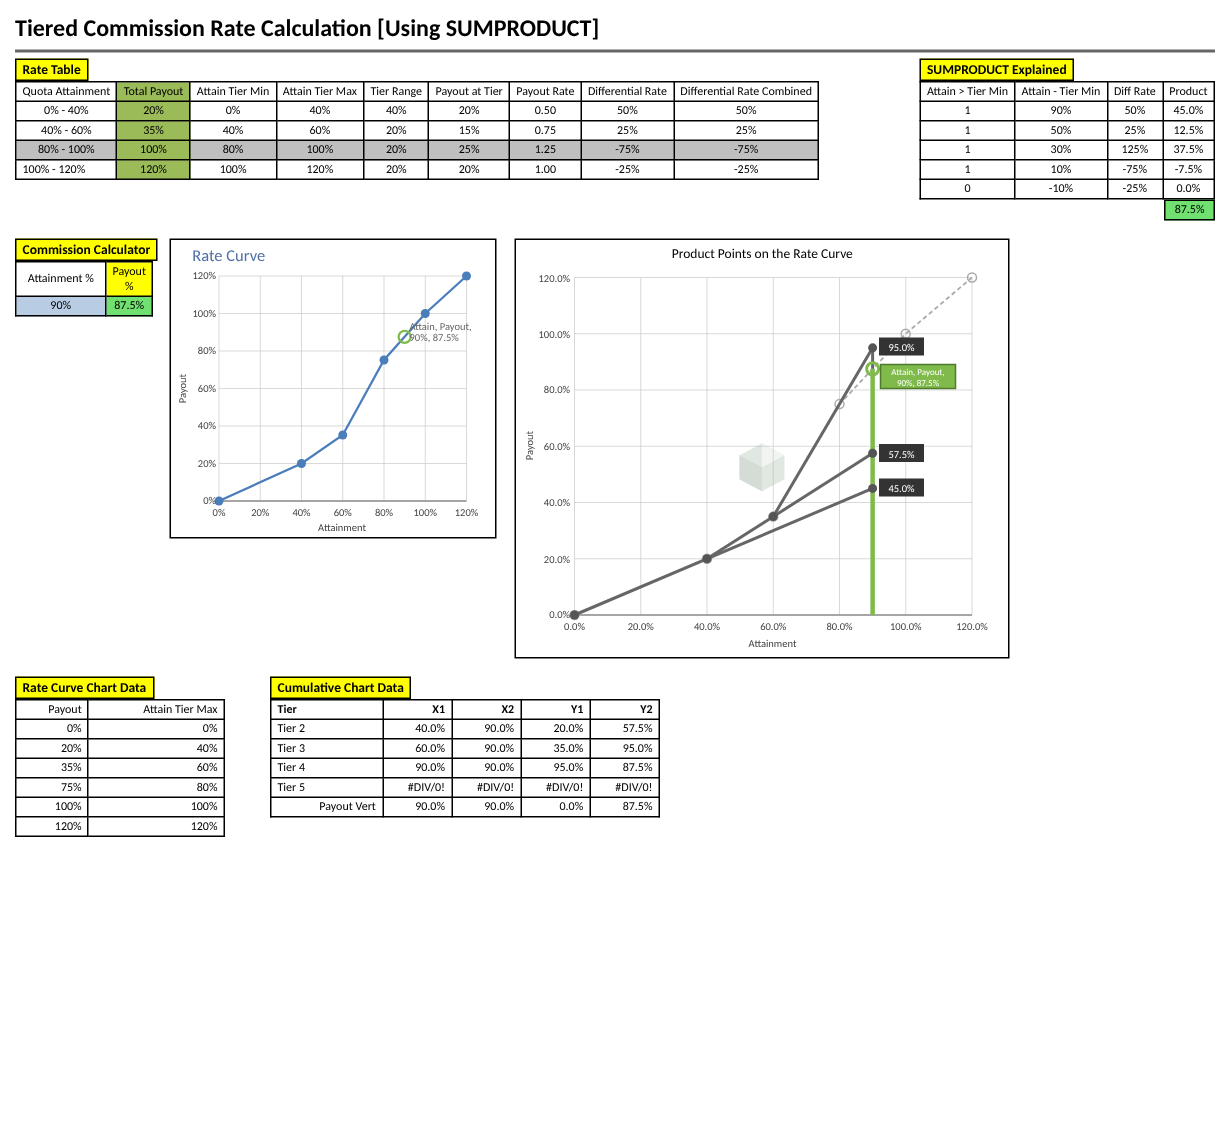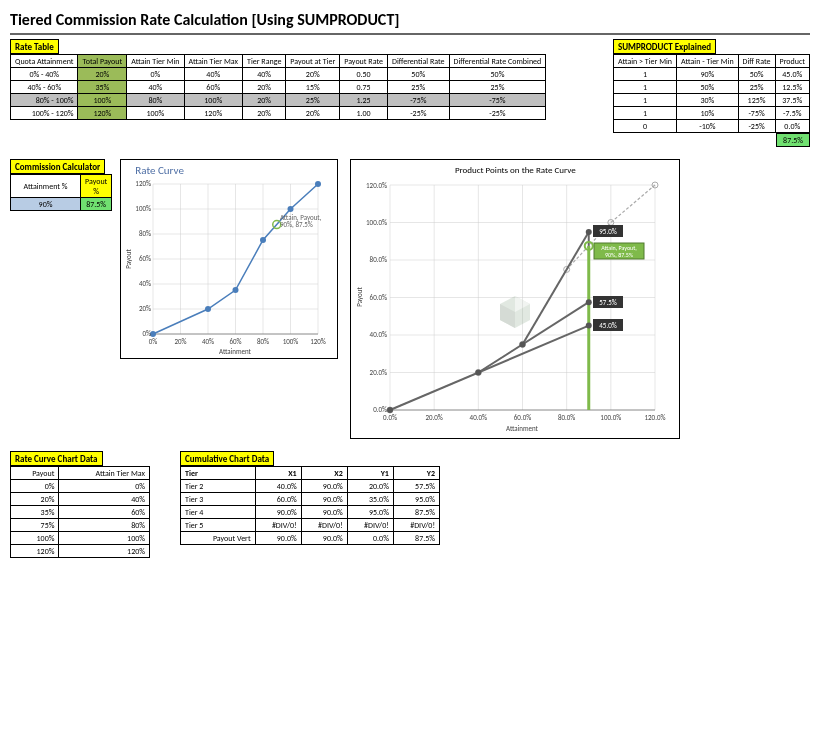--- a/index.html
+++ b/index.html
@@ -86,32 +86,32 @@
             <td class="hl-green">35%</td>
             <td>40%</td>
             <td>60%</td>
             <td>20%</td>
             <td>15%</td>
             <td>0.75</td>
             <td>25%</td>
             <td>25%</td>
           </tr>
           <tr class="hl-grey">
-            <td style="text-align: right;">80% - 100%</td>
+            <td style="text-align: center;">80% - 100%</td>
             <td class="hl-green">100%</td>
             <td>80%</td>
             <td>100%</td>
             <td>20%</td>
             <td>25%</td>
             <td>1.25</td>
             <td>-75%</td>
             <td>-75%</td>
           </tr>
           <tr>
-            <td style="text-align: right;">100% - 120%</td>
+            <td style="text-align: left;">100% - 120%</td>
             <td class="hl-green">120%</td>
             <td>100%</td>
             <td>120%</td>
             <td>20%</td>
             <td>20%</td>
             <td>1.00</td>
             <td>-25%</td>
             <td>-25%</td>
           </tr>
         </tbody>
@@ -168,21 +168,21 @@
 </div>
 
 <div class="row-mid">
   <div class="stack">
 
     <div>
       <div class="sec-title">Commission Calculator</div>
       <table class="bordered">
         <tbody>
             <tr>
-          <th style="width:70px;">Attainment %</th>
+          <th style="width:60px;">Attainment %</th>
           <th style="width:29px; background:#ffff00;">Payout %</th>
         </tr>
         <tr>
           <td class="hl-ltblue">90%</td>
           <td class="green-cell">87.5%</td>
         </tr>
       </tbody>
         </table>
     </div>
 

